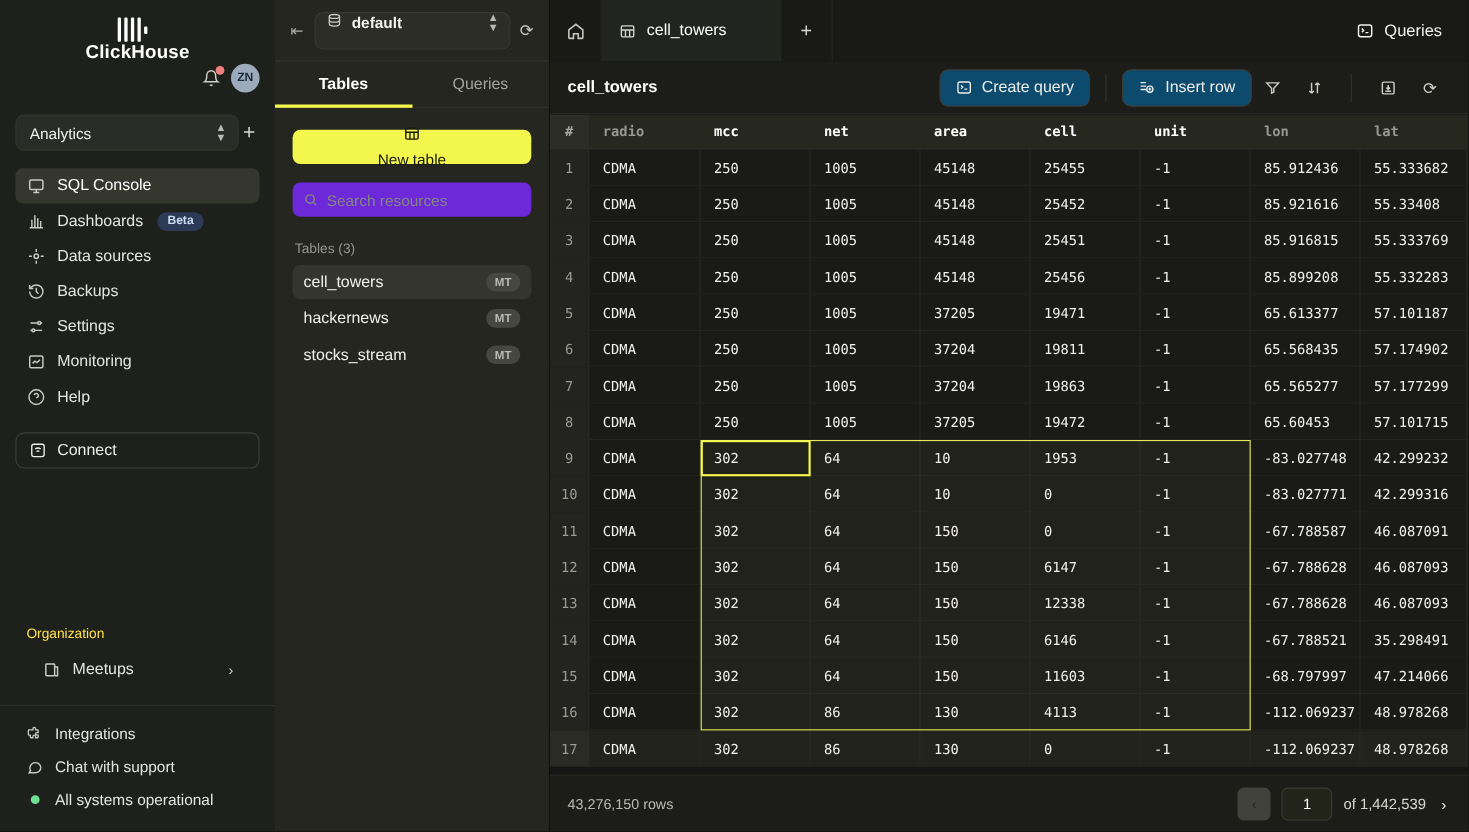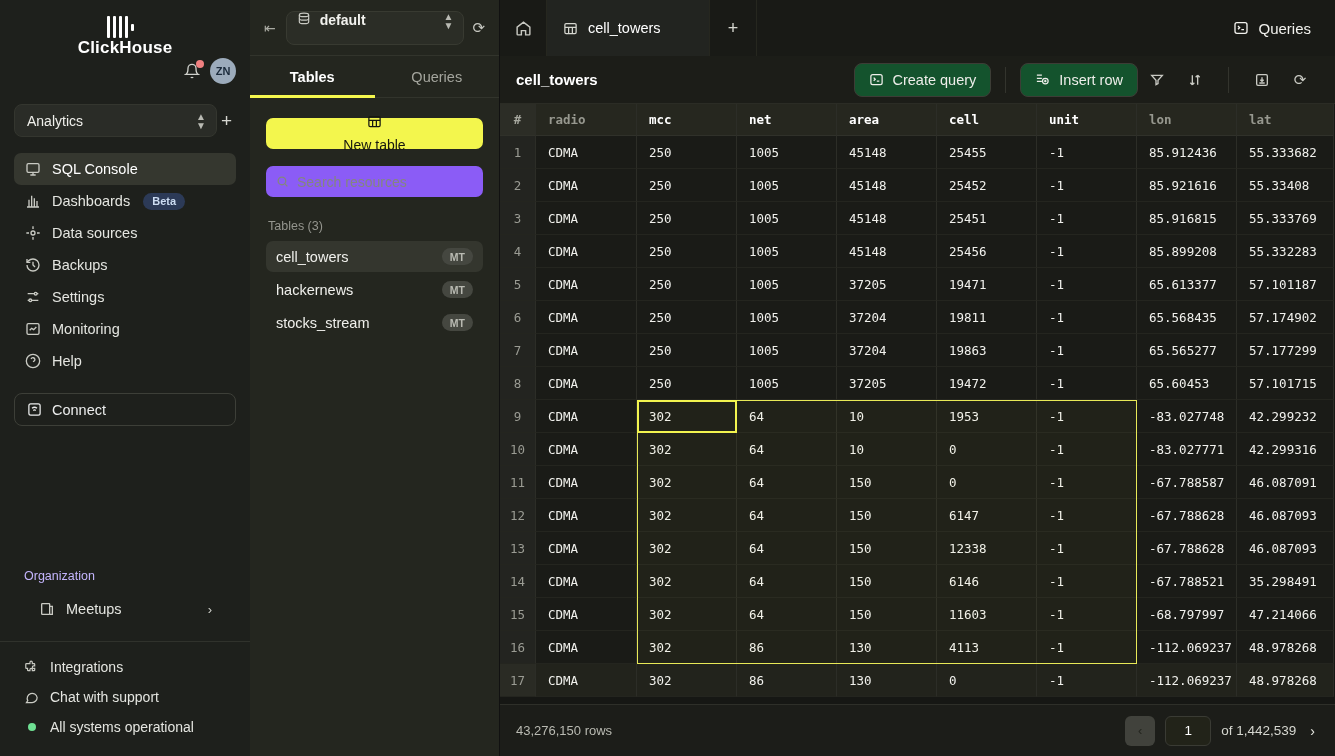--- a/index.html
+++ b/index.html
@@ -23,60 +23,60 @@
   .service-select .lbl { font-size:14px; color:#f0f0ec; }
   .updown { margin-left:auto; color:#b9bab3; font-size:10px; line-height:9px; display:flex; flex-direction:column; align-items:center; }
   .plus-btn { color:#d6d7d1; font-size:19px; cursor:pointer; padding:0 4px; }
   .nav { padding:2px 14px; }
   .nav-item { display:flex; align-items:center; gap:11px; height:32px; padding:0 10px; border-radius:7px; color:#e4e5e0; cursor:pointer; font-size:14.5px; }
   .nav-item .nico { width:17px; text-align:center; color:#c9cac3; flex:none; display:flex; align-items:center; justify-content:center; }
   .nav-item.active { background:#35372f; color:#fff; }
   .badge-beta { background:#2c3a57; color:#ccdcf2; font-size:11px; font-weight:700; border-radius:10px; padding:2.5px 9px; margin-left:2px; }
   .connect-wrap { padding:14px 14px; }
   .connect-btn { border:1px solid #3d3f38; border-radius:8px; height:33px; display:flex; align-items:center; gap:10px; padding:0 12px; cursor:pointer; color:#eceded; font-size:14.5px; }
-  .org-label { color:#c4b5fd; font-size:12.5px; padding:0 24px; margin-top:auto; }
+  .org-label { color:#fde047; font-size:12.5px; padding:0 24px; margin-top:auto; }
   .meetups-row { margin:8px 14px 10px 14px; }
   .meetups-row .chev { margin-left:auto; color:#cfd0ca; font-size:13px; }
   .side-divider { border-top:1px solid #30322c; margin:4px 0 10px 0; }
   .foot-item { display:flex; align-items:center; gap:11px; padding:7px 24px; color:#e4e5e0; font-size:14px; cursor:pointer; }
   .foot-item .nico { width:15px; color:#c9cac3; display:flex; justify-content:center; }
   .status-dot { width:8px; height:8px; border-radius:50%; background:#6fe093; margin:0 3.5px; }
   .sidebar-bottom { padding-bottom:14px; }
 
   
   .explorer { width:250px; height:756px; background:#24261f; flex:none; border-right:1px solid #111; display:flex; flex-direction:column; }
   .exp-top { height:56px; display:flex; align-items:center; padding:0 14px; gap:8px; border-bottom:1px solid #32342c; }
   .collapse-ic { color:#a9aaa2; font-size:14px; cursor:pointer; margin-right:2px; }
   .db-select { flex:1; background:#2b2d26; border:1px solid #383a31; border-radius:8px; height:34px; display:flex; align-items:flex-start; gap:9px; padding:0 10px; cursor:pointer; }
   .db-select .dbname { font-size:14px; font-weight:600; color:#f2f2ee; }
   .refresh-ic { color:#c6c7c0; cursor:pointer; font-size:15px; }
   .exp-tabs { display:flex; border-bottom:1px solid #32342c; }
   .exp-tab { width:125px; text-align:center; padding:13px 0 12px 0; color:#a4a59d; font-size:14.5px; cursor:pointer; position:relative; }
   .exp-tab.active { color:#fff; font-weight:600; }
   .exp-tab.active::after { content:""; position:absolute; left:0; right:0; bottom:-1px; height:3px; background:#f5f74e; }
   .newtable-btn { margin:20px 16px 0 16px; background:#f3f64d; color:#17180f; border:none; border-radius:7px; height:31px; display:flex; align-items:center; justify-content:center; gap:8px; font-size:14px; font-weight:500; cursor:pointer;flex-direction:column; }
-  .search-box { margin:17px 16px 0 16px; background:#8b5cf6; border-radius:7px; height:31px; display:flex; align-items:center; gap:8px; padding:0 10px; }
+  .search-box { margin:17px 16px 0 16px; background:#6d28d9; border-radius:7px; height:31px; display:flex; align-items:center; gap:8px; padding:0 10px; }
   .search-box input { background:transparent; border:none; outline:none; color:#e8e8e4; font-size:14px; width:100%; font-family:"Liberation Sans",sans-serif; }
   .search-box input::placeholder { color:#84867f; }
   .tables-label { color:#94958e; font-size:12.5px; padding:22px 18px 8px 18px; }
   .tbl-item { margin:0 16px 2px 16px; height:31px; display:flex; align-items:center; padding:0 10px; border-radius:7px; color:#f0f0ec; font-size:14.5px; cursor:pointer; }
   .tbl-item.active { background:#34362e; }
   .mt-badge { margin-left:auto; background:#454740; color:#b9bab2; font-size:10.5px; font-weight:600; border-radius:10px; padding:2.5px 8px; }
 
   
   .main { flex:1; height:756px; display:flex; flex-direction:column; background:#161714; min-width:0; }
   .main-tabbar { height:56px; background:#191a16; display:flex; align-items:stretch; flex:none; }
   .home-btn { width:47px; display:flex; align-items:center; justify-content:center; color:#c8c9c2; cursor:pointer; border-right:1px solid #26271f; }
   .doc-tab { width:163px; background:#222420; display:flex; align-items:center; gap:10px; padding:0 16px; color:#fff; font-size:14.5px; cursor:pointer; border-right:1px solid #26271f; }
   .addtab-btn { width:47px; display:flex; align-items:center; justify-content:center; color:#d6d7d0; font-size:18px; cursor:pointer; border-right:1px solid #26271f; }
   .queries-link { margin-left:auto; display:flex; align-items:center; gap:9px; padding:0 24px; color:#f2f2ee; font-size:15px; cursor:pointer; }
   .titlebar { height:48px; background:#1c1d18; border-bottom:1px solid #2b2c25; display:flex; align-items:center; padding:0 16px; flex:none; }
   .table-title { font-size:15px; font-weight:700; color:#fff; }
   .tb-actions { margin-left:auto; display:flex; align-items:center; }
-  .tb-btn { border:1px solid #3c3d36; border-radius:8px; height:34px; display:flex; align-items:center; gap:9px; padding:0 14px; color:#eeeeea; font-size:14.5px; cursor:pointer; background:#14532d; }
+  .tb-btn { border:1px solid #3c3d36; border-radius:8px; height:34px; display:flex; align-items:center; gap:9px; padding:0 14px; color:#eeeeea; font-size:14.5px; cursor:pointer; background:#0c4a6e; }
   .v-div { width:1px; height:26px; background:#33342d; margin:0 14px; }
   .icon-btn { width:38px; height:34px; display:flex; align-items:center; justify-content:center; color:#c9cac3; cursor:pointer; font-size:15px; }
 
   
   .grid-wrap { flex:1; position:relative; overflow:hidden; background:#161714; }
   .grid { font-family:"DejaVu Sans Mono","Liberation Mono",monospace; font-size:12.5px; position:absolute; top:0; left:0; }
   .grow { display:flex; height:33px; }
   .grow.header { height:32px; }
   .gcell { flex:none; display:flex; align-items:center; padding:0 12px; border-right:1px solid #2c2d27; border-bottom:1px solid #24251f; background:#1a1b17; color:#f1f1ed; white-space:nowrap; overflow:hidden; }
   .grow.header .gcell { background:#26271f; color:#97988f; border-bottom:1px solid #30312a; font-weight:700; }

